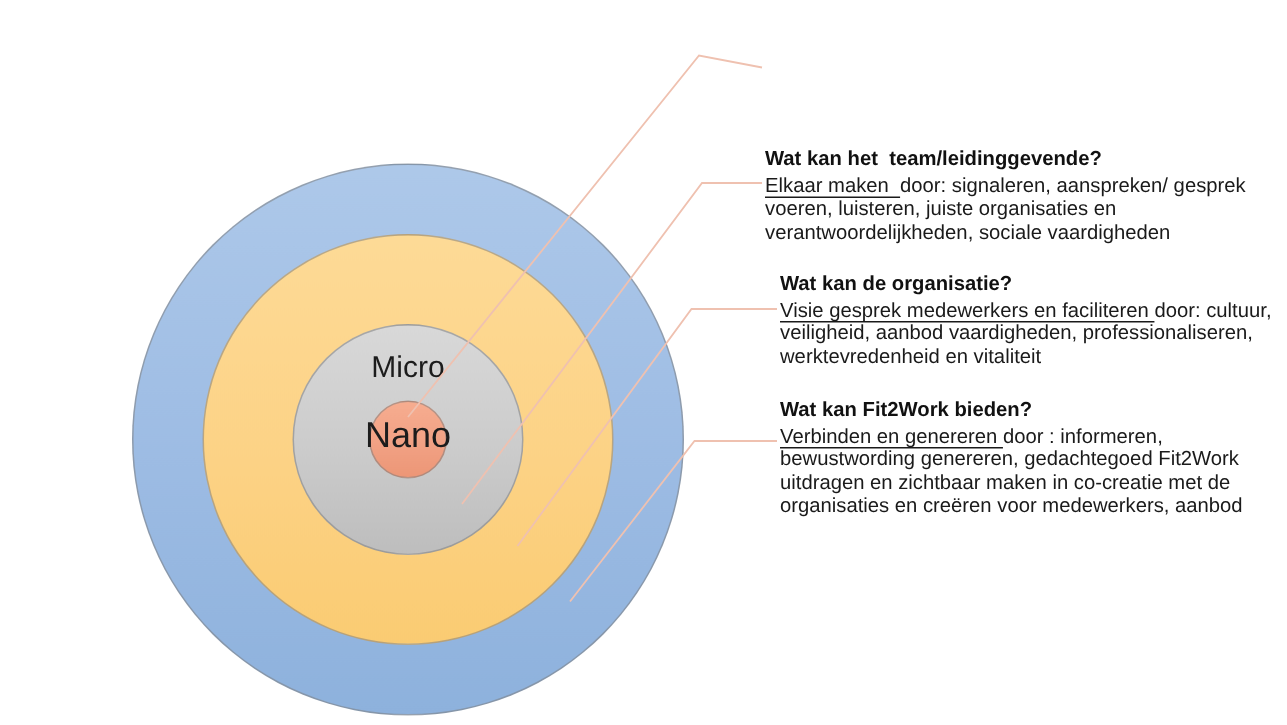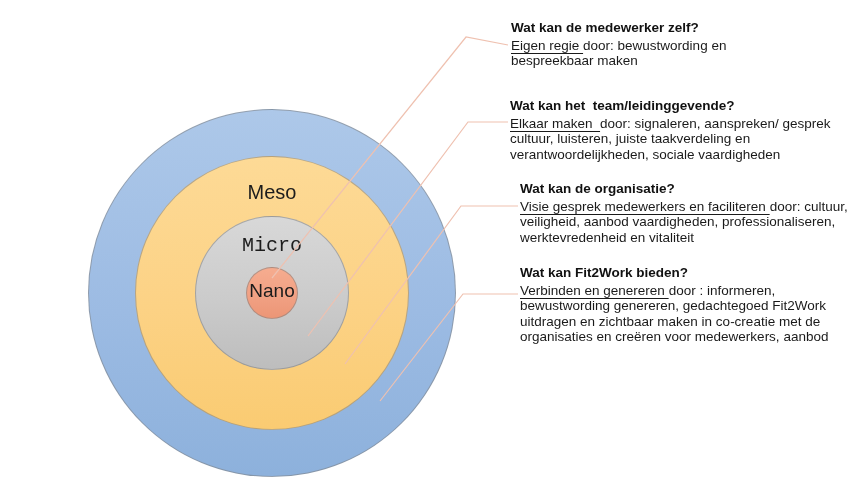--- a/index.html
+++ b/index.html
@@ -16,22 +16,22 @@
   .ring-micro{left:195px;top:216px;width:154px;height:154px;
     background:linear-gradient(to bottom,#d8d8d8 0%,#cbcbcb 55%,#bdbdbd 100%);}
   .ring-nano{left:246px;top:267px;width:52px;height:52px;
     background:linear-gradient(to bottom,#f6ac8f 0%,#f1a184 55%,#ec9676 100%);}
   .ring-label{
     position:absolute;left:172px;width:200px;text-align:center;
     font-size:20px;line-height:23px;color:#1c1c1c;
   }
   .lbl-macro{top:128px;}
   .lbl-meso{top:181px;}
-  .lbl-micro{top:234px;font-family:Liberation Mono, monospace;}
-  .lbl-nano{top:279px;font-size:19px;}
+  .lbl-micro{top:234px;}
+  .lbl-nano{top:279px;font-size:24px;}
   
   .connectors{position:absolute;left:0;top:0;pointer-events:none;}
   .connectors polyline{fill:none;stroke:#efc1b0;stroke-width:1.2;}
   
   .block{position:absolute;font-size:13.5px;line-height:15.5px;}
   .block-title{font-weight:700;white-space:pre-wrap;margin-bottom:2px;color:#111;}
   .block-body{white-space:pre-wrap;}
   .u{text-decoration:underline;text-decoration-thickness:1px;text-underline-offset:2.5px;}
   .b1{left:511px;top:20px;width:240px;}
   .b2{left:510px;top:98px;width:352px;}
@@ -41,39 +41,34 @@
 </head>
 <body>
 
 <div class="stage">
 
   <div class="ring ring-macro"></div>
   <div class="ring ring-meso"></div>
   <div class="ring ring-micro"></div>
   <div class="ring ring-nano"></div>
 
-  <span class="ring-label lbl-meso">Meso</span>
   <span class="ring-label lbl-micro">Micro</span>
   <span class="ring-label lbl-nano">Nano</span>
 
   <svg class="connectors" width="858" height="483" viewBox="0 0 858 483">
     <polyline points="508,45 466,37 272,278"></polyline>
     <polyline points="508,122 468,122 308,336"></polyline>
     <polyline points="518,206 461,206 345,364"></polyline>
     <polyline points="518,294 463,294 380,401"></polyline>
   </svg>
 
-  <div class="block b1">
-    <div class="block-title">Wat kan de medewerker zelf?</div>
-    <div class="block-body"><span class="u">Eigen regie </span><span>door: bewustwording en bespreekbaar maken</span></div>
-  </div>
 
   <div class="block b2">
     <div class="block-title">Wat kan het  team/leidinggevende?</div>
-    <div class="block-body"><span class="u">Elkaar maken  </span><span>door: signaleren, aanspreken/ gesprek cultuur, luisteren, juiste taakverdeling en verantwoordelijkheden, sociale vaardigheden</span></div>
+    <div class="block-body"><span class="u">Elkaar maken  </span><span>door: signaleren, aanspreken/ gesprek voeren, luisteren, juiste organisaties en verantwoordelijkheden, sociale vaardigheden</span></div>
   </div>
 
   <div class="block b3">
     <div class="block-title">Wat kan de organisatie?</div>
     <div class="block-body"><span class="u">Visie gesprek medewerkers en faciliteren </span><span>door: cultuur,  veiligheid, aanbod vaardigheden, professionaliseren, werktevredenheid en vitaliteit</span></div>
   </div>
 
   <div class="block b4">
     <div class="block-title">Wat kan Fit2Work bieden?</div>
     <div class="block-body"><span class="u">Verbinden en genereren </span><span>door : informeren, bewustwording genereren, gedachtegoed Fit2Work uitdragen en zichtbaar maken in co-creatie met de organisaties en creëren voor medewerkers, aanbod</span></div>

